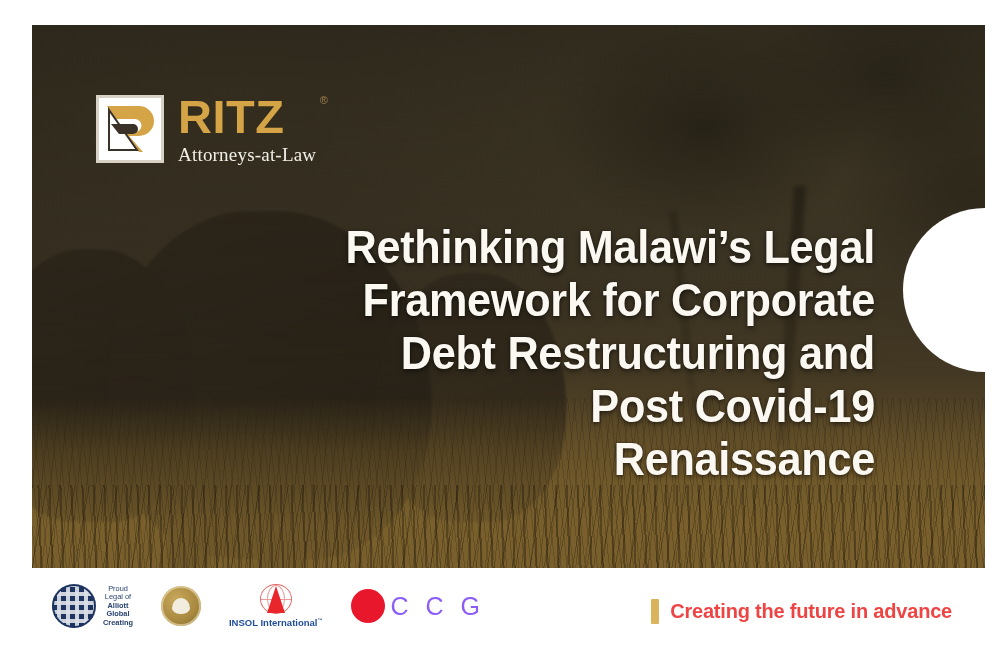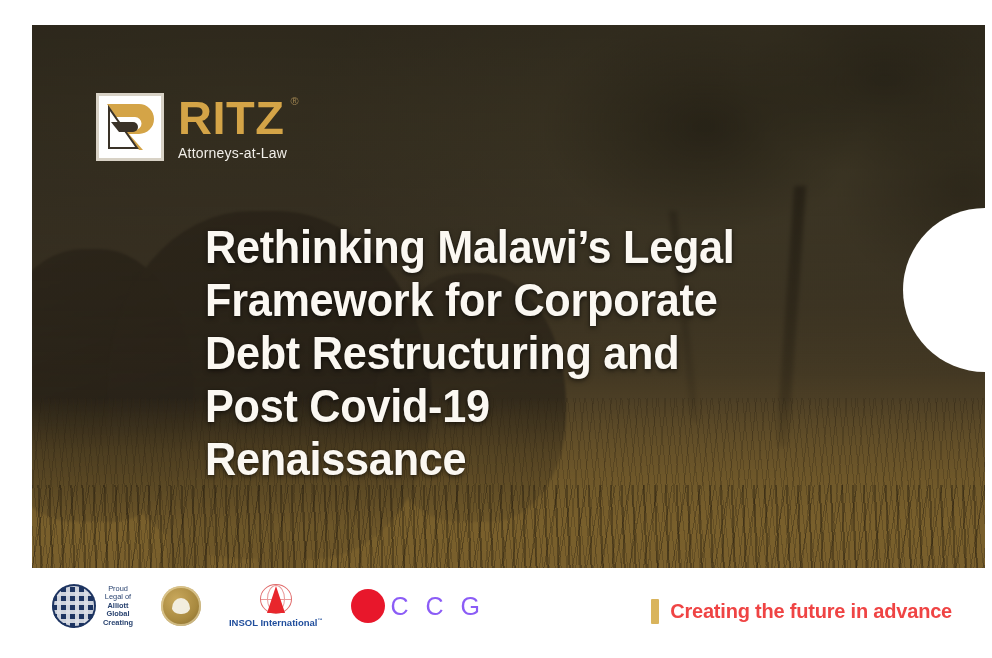--- a/index.html
+++ b/index.html
@@ -197,33 +197,33 @@
   .logo-reg {
     position: absolute;
     top: 2px;
     right: -12px;
     font-size: 11px;
     font-weight: 400;
     color: #9d8250;
   }
   .logo-tagline {
     margin-top: 5px;
-    font-size: 14px;
+    font-size: 19px;
     color: #f2efe9;
     letter-spacing: 0.2px;
-    font-family: Liberation Sans, sans-serif;
+    font-family: Liberation Serif, serif;
   }
 
   
   .title-block {
     position: absolute;
-    left: 152px;
+    left: 164px;
     top: 196px;
     width: 700px;
-    text-align: left;
+    text-align: right;
   }
   .title-line {
     font-family: "Liberation Sans Narrow", "Liberation Sans", sans-serif;
     font-size: 46px;
     line-height: 53px;
     font-weight: 700;
     color: #fbf8f2;
     letter-spacing: -0.3px;
     text-shadow: 0 2px 5px rgba(0,0,0,0.55), 0 0 2px rgba(0,0,0,0.4);
     white-space: nowrap;

